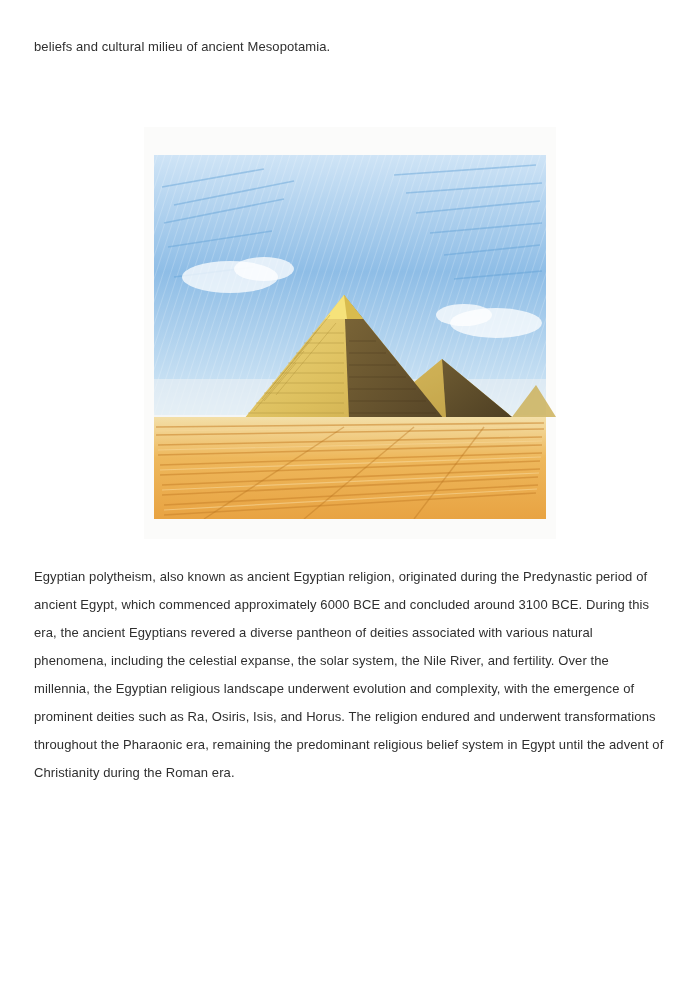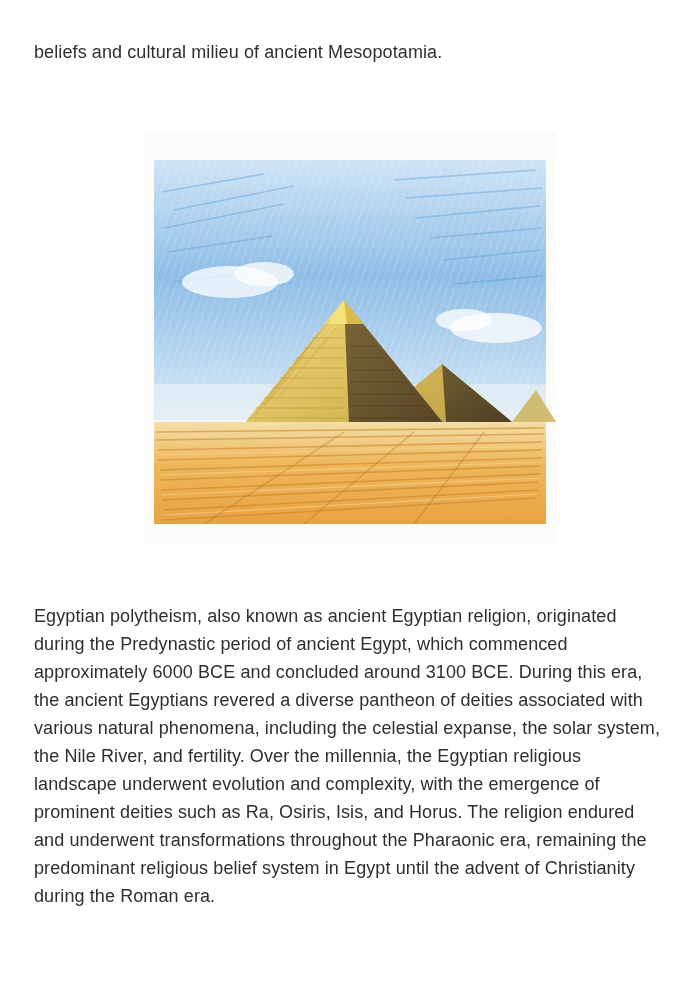--- a/index.html
+++ b/index.html
@@ -15,21 +15,21 @@
     color: #2b2b2b;
     overflow: hidden;
   }
   .page {
     position: relative;
     width: 699px;
     height: 992px;
     padding: 0 34px;
   }
   .para {
-    font-size: 18px;
+    font-size: 13px;
     line-height: 28px;
     color: #2f2f2f;
     letter-spacing: 0.1px;
   }
   .para-top {
     padding-top: 20px;
   }
   .figure {
     margin: 66px 0 0 0;
     display: flex;
@@ -41,21 +41,21 @@
     background: #fbfbfa;
     overflow: hidden;
     position: relative;
   }
   .illustration {
     display: block;
     width: 412px;
     height: 412px;
   }
   .para-body {
-    margin-top: 58px;
+    margin-top: 24px;
   }
 </style>
 </head>
 <body>
 
 <div class="page">
 
   <p class="para para-top">beliefs and cultural milieu of ancient Mesopotamia.</p>
 
   <div class="figure">

